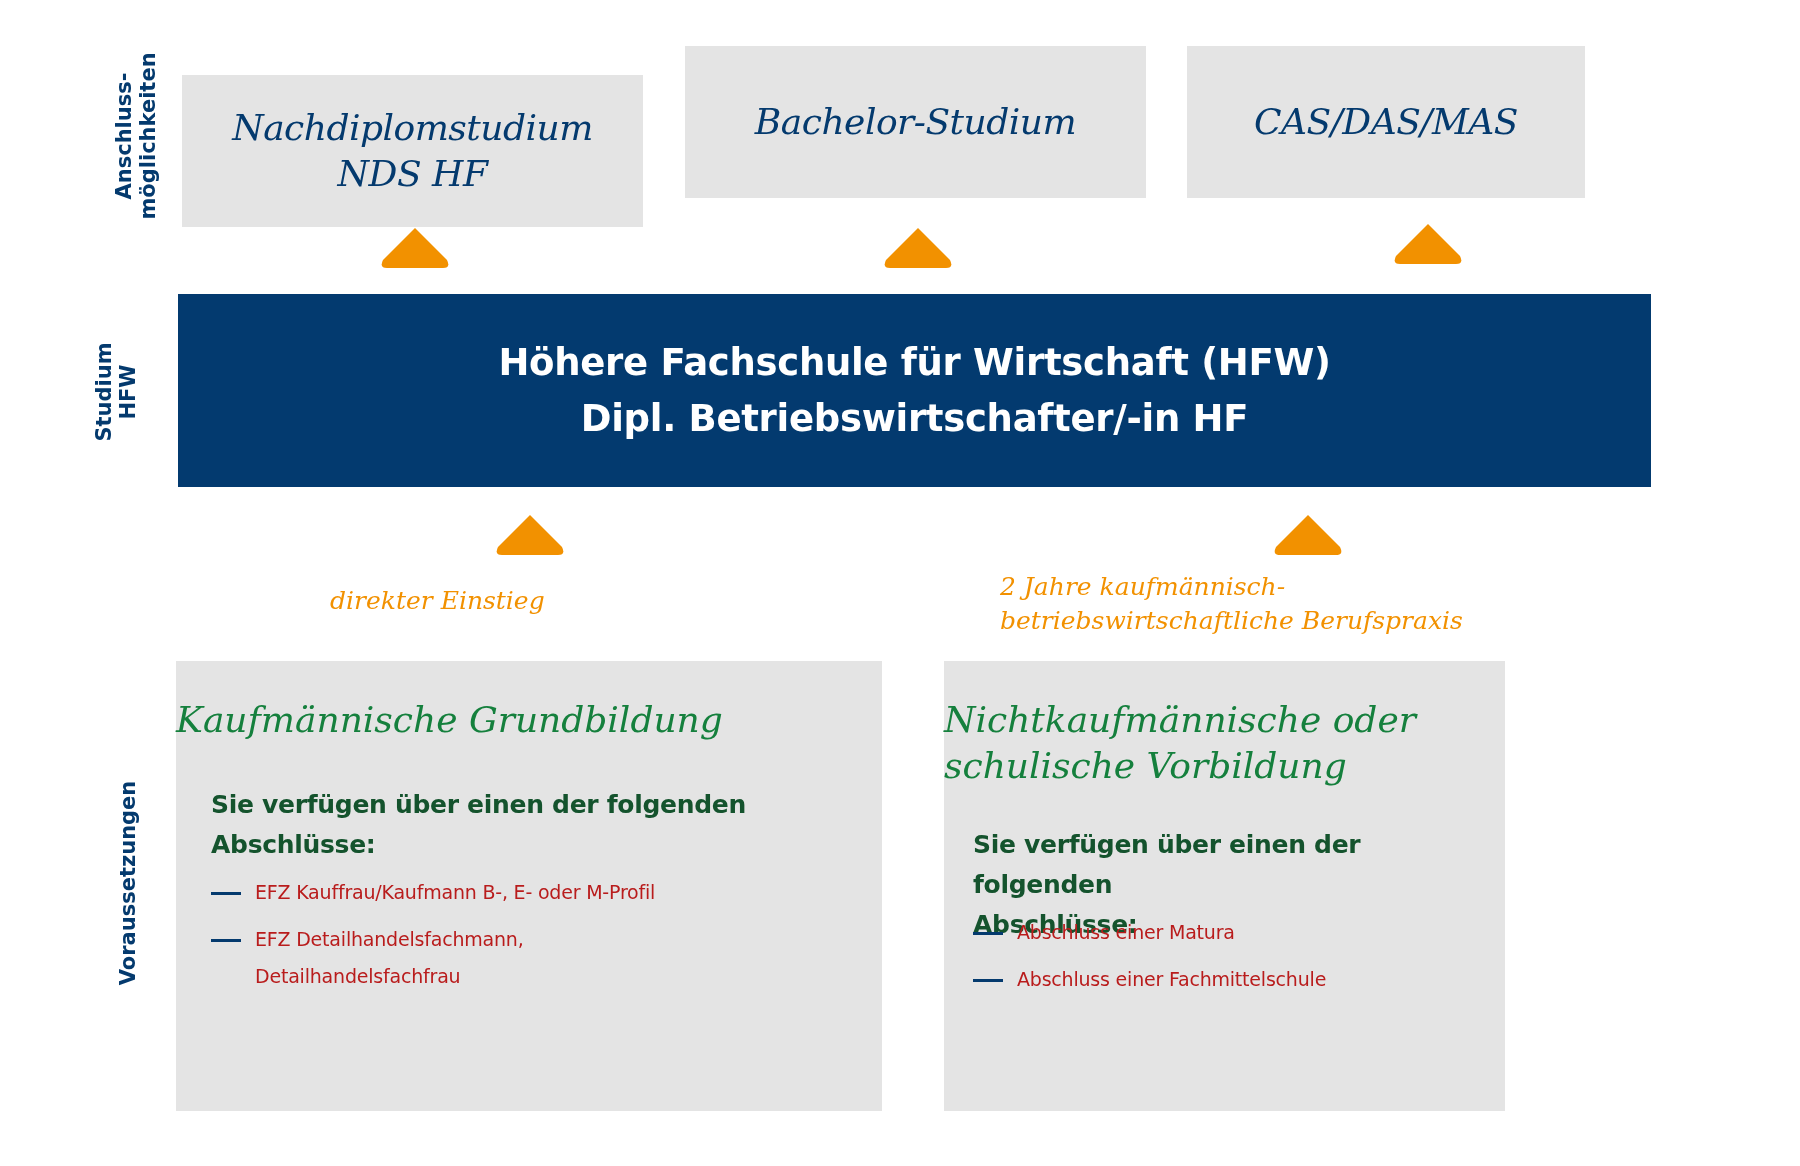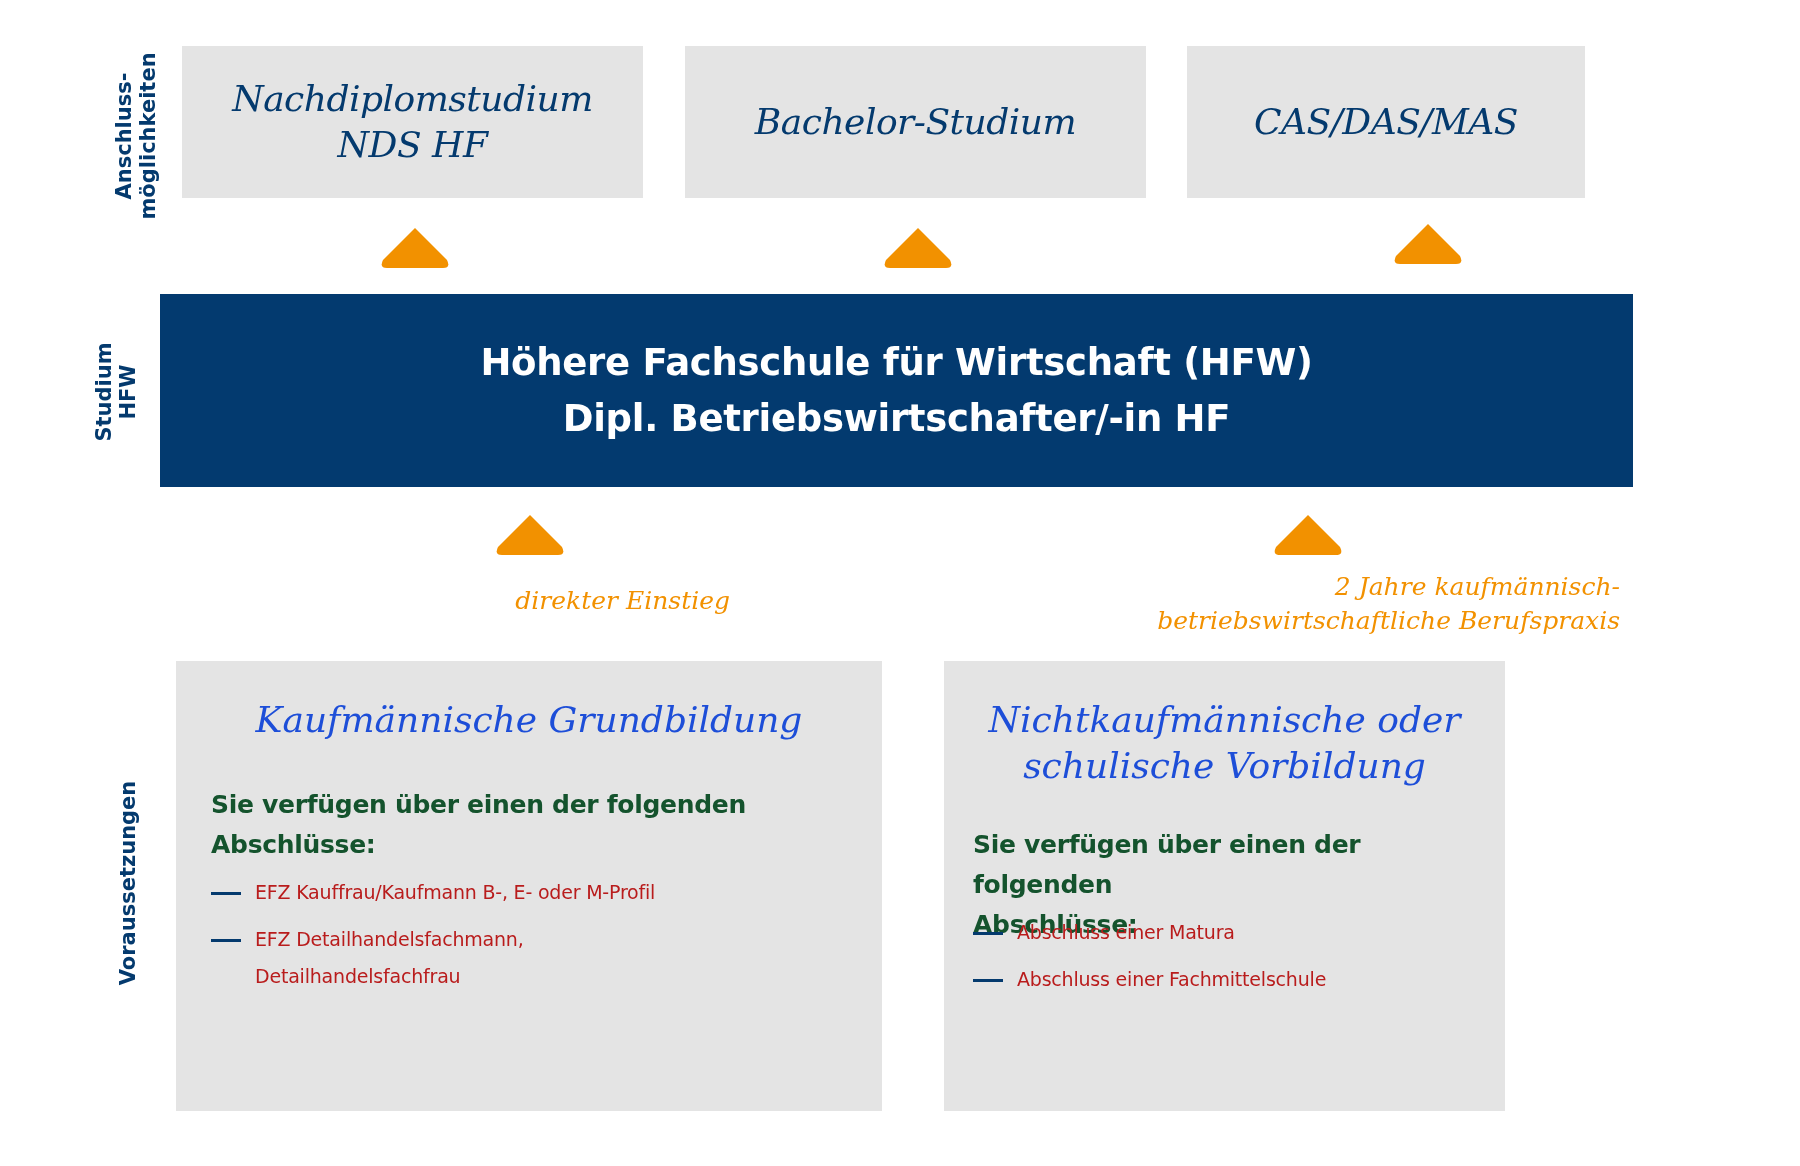--- a/index.html
+++ b/index.html
@@ -4,40 +4,40 @@
 <style>
   html, body { margin:0; padding:0; background:#ffffff; }
   body { width:1800px; height:1166px; position:relative; overflow:hidden; font-family:"DejaVu Sans", sans-serif; color:#043a6e; }
   .abs { position:absolute; }
   .gray { background:#e4e4e4; }
   .navy { background:#033a6f; }
   .serif-it { font-family:"DejaVu Serif", serif; font-style:italic; }
   .top-box { top:46px; height:152px; display:flex; align-items:center; justify-content:center; text-align:center; }
   .top-box span { font-size:36px; line-height:46px; color:#043a6e; white-space:pre-line; letter-spacing:-0.5px; }
   .side-label { position:absolute; transform:rotate(-90deg); transform-origin:center center; font-weight:bold; font-size:21px; line-height:24px; color:#043a6e; text-align:center; white-space:pre-line; }
-  .main-box { left:160px; top:294px; width:1473px; height:193px; display:flex; align-items:center; justify-content:center; text-align:center; }
+  .main-box { left:178px; top:294px; width:1473px; height:193px; display:flex; align-items:center; justify-content:center; text-align:center; }
   .main-box span { color:#ffffff; font-weight:bold; font-size:37px; line-height:56px; white-space:pre-line; letter-spacing:-0.3px; }
-  .note { color:#f29100; font-size:25px; line-height:34px; text-align:right; white-space:pre-line; }
+  .note { color:#f29100; font-size:25px; line-height:34px; text-align:left; white-space:pre-line; }
   .req-box { top:661px; height:450px; }
-  .req-title { position:absolute; left:0; right:0; text-align:center; font-size:36px; line-height:46px; color:#1d4ed8; white-space:pre-line; }
+  .req-title { position:absolute; left:0; right:0; text-align:left; font-size:36px; line-height:46px; color:#15803d; white-space:pre-line; }
   .req-lead { position:absolute; font-weight:bold; font-size:25px; line-height:40px; color:#14532d; white-space:pre-line; letter-spacing:-0.3px; }
   .req-list { position:absolute; margin:0; padding:0; list-style:none; }
   .req-list li { position:relative; padding-left:44px; font-size:19px; line-height:37px; color:#b91c1c; margin-bottom:10px; white-space:pre-line; letter-spacing:-0.2px; }
   .req-list li .dash { position:absolute; left:0; top:18px; width:30px; height:3px; background:#043a6e; }
 </style>
 </head>
 <body>
 
 <div class="side-label" style="left:40px; top:108px; width:200px; height:56px;">Anschluss-
 möglichkeiten</div>
 <div class="side-label" style="left:60px; top:364px; width:120px; height:56px;">Studium
 HFW</div>
 <div class="side-label" style="left:15px; top:869px; width:230px; height:28px;">Voraussetzungen</div>
 
-<div class="abs gray top-box" style="left:182px; width:461px;">
+<div class="abs gray top-box" style="left:182px; width:461px;margin-top:29px;">
   <span class="serif-it">Nachdiplomstudium
 NDS HF</span>
 </div>
 <div class="abs gray top-box" style="left:685px; width:461px;">
   <span class="serif-it">Bachelor-Studium</span>
 </div>
 <div class="abs gray top-box" style="left:1187px; width:398px;">
   <span class="serif-it">CAS/DAS/MAS</span>
 </div>
 

